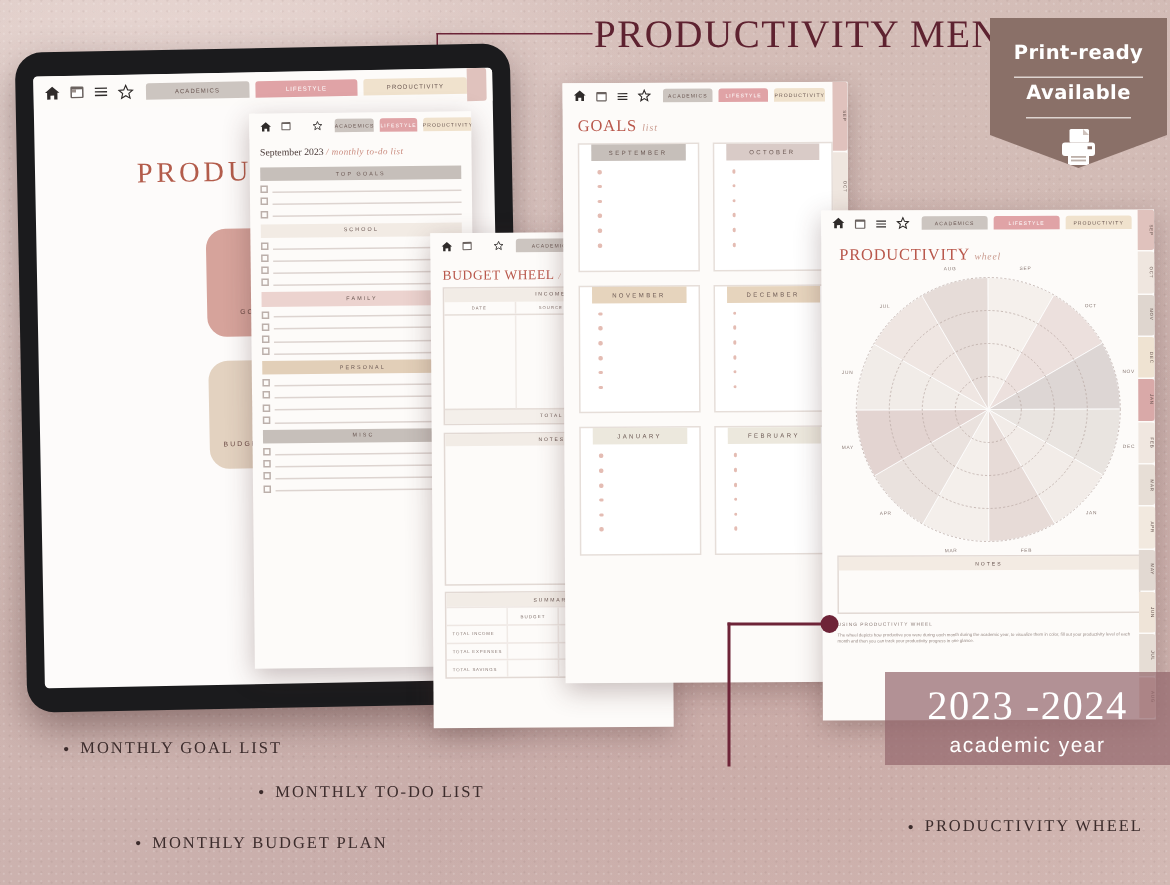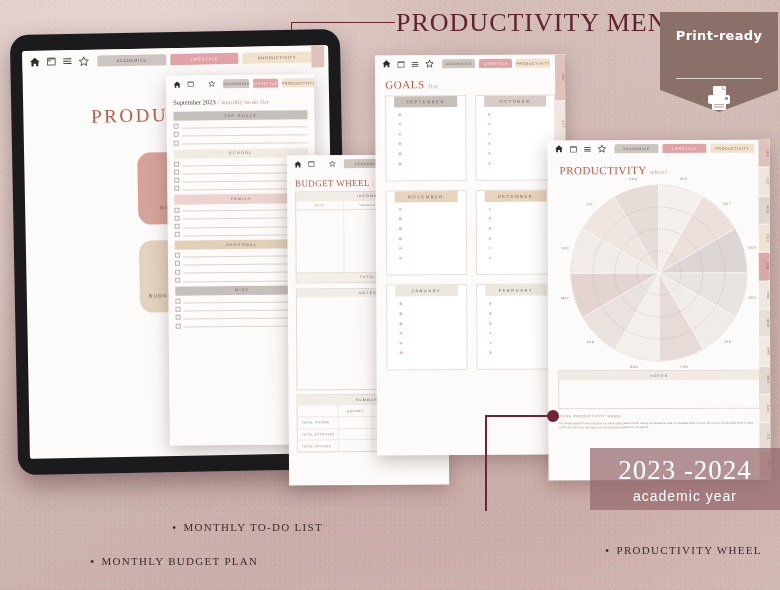--- a/index.html
+++ b/index.html
@@ -260,20 +260,21 @@
 <div id="stage">
   <div class="bg"></div>
 
   <div class="headline" id="prod-menu-title">PRODUCTIVITY MENU</div>
   <div class="leader" id="leader-h"></div>
   <div class="leader" id="leader-v"></div>
   <div id="leader-dot"></div>
 
   <div id="print-banner">
     <div class="ln">Print-ready</div>
+    <div class="ln">Available</div>
     <svg class="printer-ic" width="30" height="28" viewBox="0 0 30 28">
       <rect x="9" y="2" width="13" height="9" rx="1" fill="#fff"></rect>
       <path d="M18 2 L22 6 L18 6 Z" fill="#cfc3bd"></path>
       <rect x="4" y="11" width="22" height="9" rx="2" fill="#fff"></rect>
       <rect x="21" y="13.5" width="3" height="2" fill="#8a7068"></rect>
       <rect x="8" y="18" width="14" height="8" rx="1" fill="#fff"></rect>
       <rect x="10" y="20" width="10" height="1.2" fill="#bdb0a9"></rect>
       <rect x="10" y="22.4" width="10" height="1.2" fill="#bdb0a9"></rect>
     </svg>
   </div>
@@ -715,20 +716,23 @@
   <div class="leader" id="leader2-v"></div>
   <div class="leader" id="leader2-h"></div>
   <div id="leader2-dot"></div>
 
   <div id="year-badge">
     <div class="y">2023 -2024</div>
     <div class="a">academic year</div>
   </div>
 
 
+  <div class="bullet" id="b1">
+    <b>•</b><span>MONTHLY GOAL LIST</span>
+  </div>
   <div class="bullet" id="b2">
     <b>•</b><span>MONTHLY TO-DO LIST</span>
   </div>
   <div class="bullet" id="b3">
     <b>•</b><span>MONTHLY BUDGET PLAN</span>
   </div>
   <div class="bullet" id="b4">
     <b>•</b><span>PRODUCTIVITY WHEEL</span>
   </div>
 </div>

